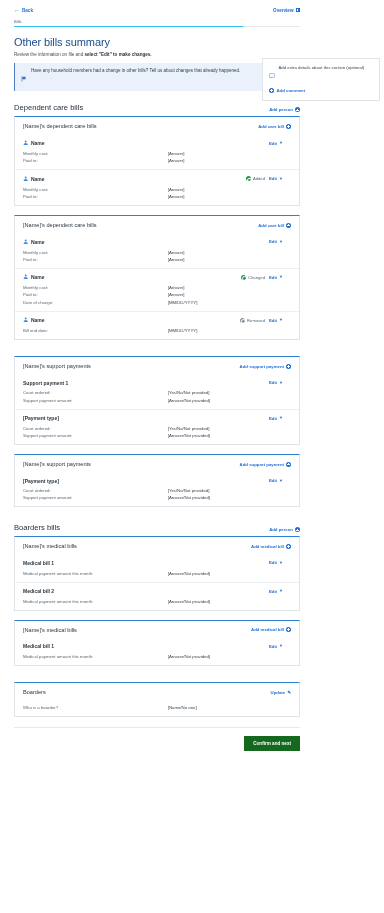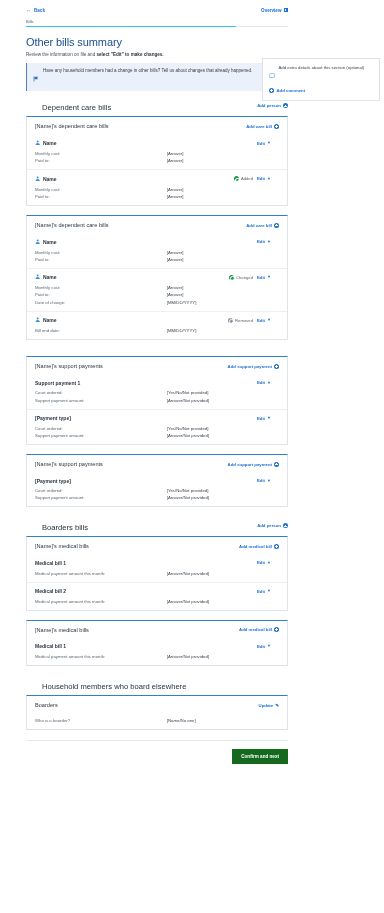--- a/index.html
+++ b/index.html
@@ -4,21 +4,21 @@
 <style>
   * { box-sizing: border-box; margin: 0; padding: 0; }
   html, body {
     width: 384px;
     background: #ffffff;
     font-family: "Liberation Sans", sans-serif;
     color: #323a45;
   }
   body { padding: 0; }
 
-  .page { width: 314px; position: relative; padding: 0 24px; }
+  .page { width: 314px; position: relative; padding: 0 12px; }
 
   
   .topbar {
     display: flex; align-items: center; justify-content: space-between;
     padding: 7px 2px 6px 2px;
   }
   .back-link, .overview-link {
     display: inline-flex; align-items: center; gap: 2px;
     color: #1d6fd4; font-size: 4.6px; font-weight: bold;
     text-decoration: none; cursor: pointer;
@@ -65,23 +65,22 @@
   .side-row { display: flex; gap: 3.5px; align-items: flex-start; }
   .side-row p { font-size: 4.3px; line-height: 1.5; color: #3b4650; }
   .side-comment {
     display: flex; align-items: center; gap: 2.5px; margin-top: 5px;
     color: #1d6fd4; font-size: 4.3px; font-weight: bold; cursor: pointer;
   }
 
   
   .section { margin: 0 2px; }
   .section-head {
-    display: flex; align-items: flex-start; justify-content: space-between;
+    display: flex; align-items: flex-end; justify-content: space-between;
     margin-bottom: 4px;
-    margin-left: 16px;
   }
   .section-head h2 { font-size: 7.6px; font-weight: normal; color: #1f2b38; }
   .add-link {
     display: inline-flex; align-items: center; gap: 2px;
     color: #1d6fd4; font-size: 4.3px; font-weight: bold; cursor: pointer;
     white-space: nowrap;
   }
   .plus-circle {
     width: 5px; height: 5px; border-radius: 50%; background: #1d6fd4;
     position: relative; flex: 0 0 auto;
@@ -545,23 +544,20 @@
                 <span class="v">[Answer/Not provided]</span>
               </div>
             </div>
           </div>
         </div>
       </div>
       <div class="sec-gap"></div>
     </div>
 
   <div class="section">
-    <div class="section-head">
-      <h2>Household members who board elsewhere</h2>
-    </div>
     <div class="simple-card">
       <div class="card-head">
         <h3>Boarders</h3>
         <span class="add-link">
           <span>Update</span>
           <span class="pencil">✎</span>
         </span>
       </div>
       <div class="entry">
         <div class="entry-body" style="padding-top:4px" id="boarders-rows">

